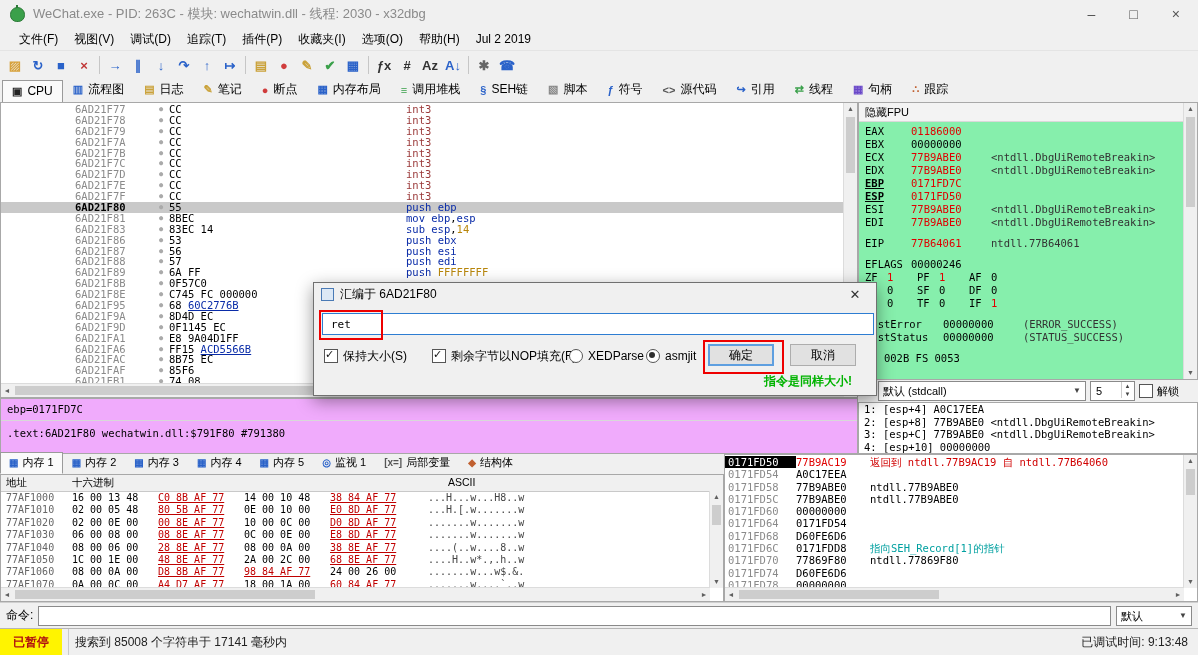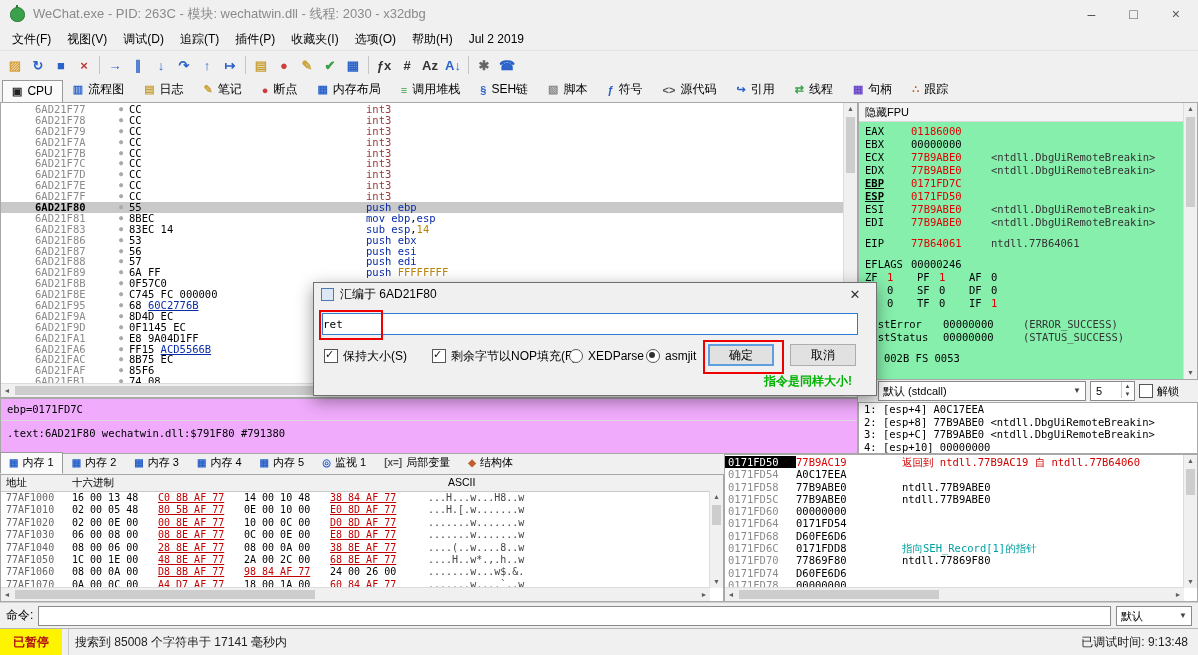--- a/index.html
+++ b/index.html
@@ -9,41 +9,41 @@
 
   
   .titlebar{height:28px;display:flex;align-items:center;padding:0 10px;gap:8px;justify-content:flex-end;}
   .bug{width:13px;height:13px;border-radius:50% 50% 45% 45%;background:#3aa04a;border:1px solid #2c7a38;position:relative;}
   .bug::after{content:"";position:absolute;left:5px;top:-3px;width:2px;height:3px;background:#2c7a38;}
   .title-text{color:#8a8a8a;font-size:13px;}
   .win-btns{margin-left:auto;display:flex;gap:34px;color:#555;font-size:14px;padding-right:8px;}
   .win-btns span{cursor:default;}
 
   
-  .menubar{height:22px;display:flex;align-items:center;padding-left:4px;}
+  .menubar{height:22px;display:flex;align-items:center;padding-left:11px;}
   .menu-item{padding:2px 8px;}
 
   
   .toolbar{height:28px;display:flex;align-items:center;padding-left:4px;gap:1px;border-top:1px solid #e4e4e4;}
   .tb-icon{width:22px;height:22px;display:flex;align-items:center;justify-content:center;font-size:13px;font-weight:bold;}
   .tb-sep{width:1px;height:18px;background:#c6c6c6;margin:0 3px;}
 
   
   .tabbar{height:24px;display:flex;align-items:flex-end;padding-left:2px;border-bottom:1px solid #b0b0b0;background:#f0f0f0;}
   .vtab{display:flex;align-items:center;gap:5px;padding:3px 9px 4px 9px;border:1px solid transparent;white-space:nowrap;}
   .vtab.active{background:#fafafa;border:1px solid #9a9a9a;border-bottom-color:#fafafa;}
   .vtab .ticon{font-size:11px;font-weight:bold;}
 
   
   #disasm-box{position:absolute;left:0;top:102px;width:858px;height:296px;background:#fff;border:1px solid #a8a8a8;box-sizing:border-box;}
   #disasm-rows{position:absolute;left:0;top:1px;right:13px;bottom:13px;overflow:hidden;}
   .d-row{height:10.9px;line-height:10.9px;font-size:10.5px;white-space:nowrap;display:flex;}
   .d-row.sel{background:#c9c9c9;}
   .d-gut{width:34px;flex:none;}
-  .d-addr{width:78px;flex:none;color:#8a8a8a;}
+  .d-addr{width:78px;flex:none;color:#8a8a8a;margin-left:40px;}
   .d-row.sel .d-addr{color:#000;font-weight:bold;}
   .d-dot{width:16px;flex:none;color:#aaa;text-align:center;font-size:7px;}
   .d-bytes{width:237px;flex:none;color:#000;}
   .byte-ref{color:#0a2ca8;text-decoration:underline;}
   .d-instr{flex:1;}
   .int3{color:#9b3a3a;}
   .mn,.op{color:#0a2ca8;}
   .imm{color:#b8860b;}
 
   #info-box{position:absolute;left:0;top:398px;width:858px;height:56px;background:#f0abfc;border:1px solid #a8a8a8;box-sizing:border-box;}
@@ -95,21 +95,21 @@
   .mem-group{display:inline-block;width:86px;}
   .mem-group.ptr{color:#c00000;text-decoration:underline;}
   .mem-ascii{flex:1;color:#444;}
 
   #stack-box{position:absolute;left:724px;top:454px;width:474px;height:148px;background:#fff;border:1px solid #a8a8a8;box-sizing:border-box;}
   #stack-rows{position:absolute;left:0;top:1px;right:13px;bottom:13px;overflow:hidden;}
   .st-row{height:12.3px;line-height:12.3px;font-size:10.5px;white-space:nowrap;display:flex;}
   .st-addr{width:68px;padding-left:3px;flex:none;color:#8a8a8a;}
   .st-addr.csp{background:#000;color:#fff;}
   .st-val{width:74px;flex:none;}
-  .st-com{flex:1;margin-left:32px;}
+  .st-com{flex:1;}
   .st-com.return{color:#d00000;}
   .st-com.seh{color:#00a0a0;}
 
   
   #cmdbar{position:absolute;left:0;top:602px;width:1198px;height:26px;display:flex;align-items:center;gap:5px;padding:0 6px;box-sizing:border-box;background:#f0f0f0;border-top:1px solid #cfcfcf;}
   #cmd-input{flex:1;height:18px;background:#fff;border:1px solid #8a8a8a;font-size:11px;padding:0 4px;font-family:"DejaVu Sans Mono",monospace;}
   #cmd-combo{width:66px;}
   #statusbar{position:absolute;left:0;top:628px;width:1198px;height:27px;display:flex;align-items:center;background:#f0f0f0;border-top:1px solid #b5b5b5;font-size:12px;}
   .status-badge{width:62px;align-self:stretch;display:flex;align-items:center;justify-content:center;background:#fff400;color:#b01010;font-weight:bold;}
   .status-sep{width:1px;align-self:stretch;background:#c9c9c9;margin:0 6px;}
@@ -126,21 +126,21 @@
   .sbh .sba{position:absolute;top:0;bottom:0;width:12px;text-align:center;font-size:7px;color:#606060;line-height:13px;}
   .sbh .sba.start{left:0;}
   .sbh .sba.end{right:0;}
   .sbh .sbt{position:absolute;top:2px;bottom:2px;background:#cdcdcd;}
 
   
   #dialog{position:absolute;left:313px;top:282px;width:562px;height:112px;background:#f0f0f0;border:1px solid #707070;box-shadow:0 5px 16px rgba(0,0,0,.4);z-index:50;}
   .dlg-title{height:23px;display:flex;align-items:center;gap:6px;padding:0 7px;font-size:12px;}
   .dlg-icon{width:11px;height:11px;border:1px solid #4a7ab5;background:#dce8f5;display:inline-block;}
   .dlg-close{margin-left:auto;width:28px;text-align:center;font-size:13px;color:#333;}
-  #dlg-input{position:absolute;left:8px;top:30px;width:534px;height:18px;border:1px solid #2d7dd2;background:#fff;font-family:"DejaVu Sans Mono",monospace;font-size:11px;padding:1px 0;}
+  #dlg-input{position:absolute;left:8px;top:30px;width:534px;height:18px;border:1px solid #2d7dd2;background:#fff;font-family:"DejaVu Sans Mono",monospace;font-size:11px;padding:1px 8px;}
   .dlg-ctl{position:absolute;top:62px;height:22px;display:flex;align-items:center;gap:5px;font-size:12px;white-space:nowrap;}
   .rb{width:12px;height:12px;border:1px solid #555;border-radius:50%;background:#fff;display:inline-block;position:relative;flex:none;}
   .rb.sel::after{content:"";position:absolute;left:2px;top:2px;width:6px;height:6px;border-radius:50%;background:#2f2f2f;}
   .dlg-btn{position:absolute;top:61px;width:66px;height:22px;background:#e1e1e1;border:1px solid #adadad;text-align:center;line-height:20px;font-size:12px;box-sizing:border-box;}
   #dlg-ok{left:394px;border:2px solid #5e9fe0;line-height:18px;}
   #dlg-cancel{left:476px;}
   .dlg-status{position:absolute;right:24px;top:90px;color:#00b300;font-weight:bold;font-size:12px;}
   .annot{position:absolute;border:2px solid #ee0000;pointer-events:none;}
   #annot-input{left:5px;top:27px;width:60px;height:26px;}
   #annot-ok{left:389px;top:57px;width:77px;height:30px;}

